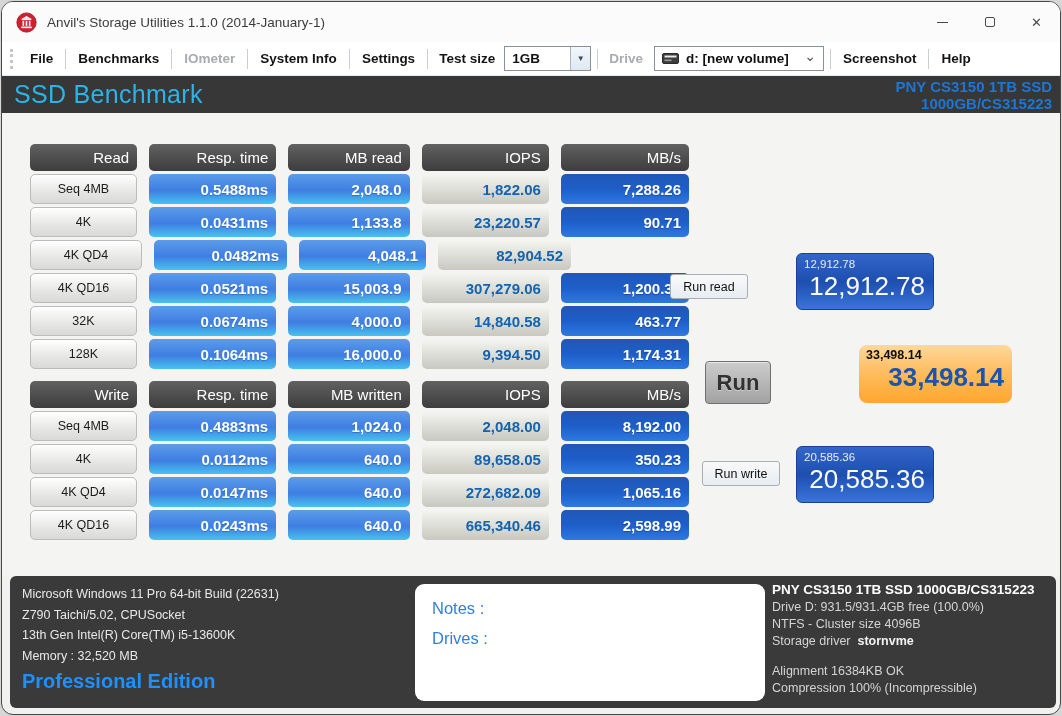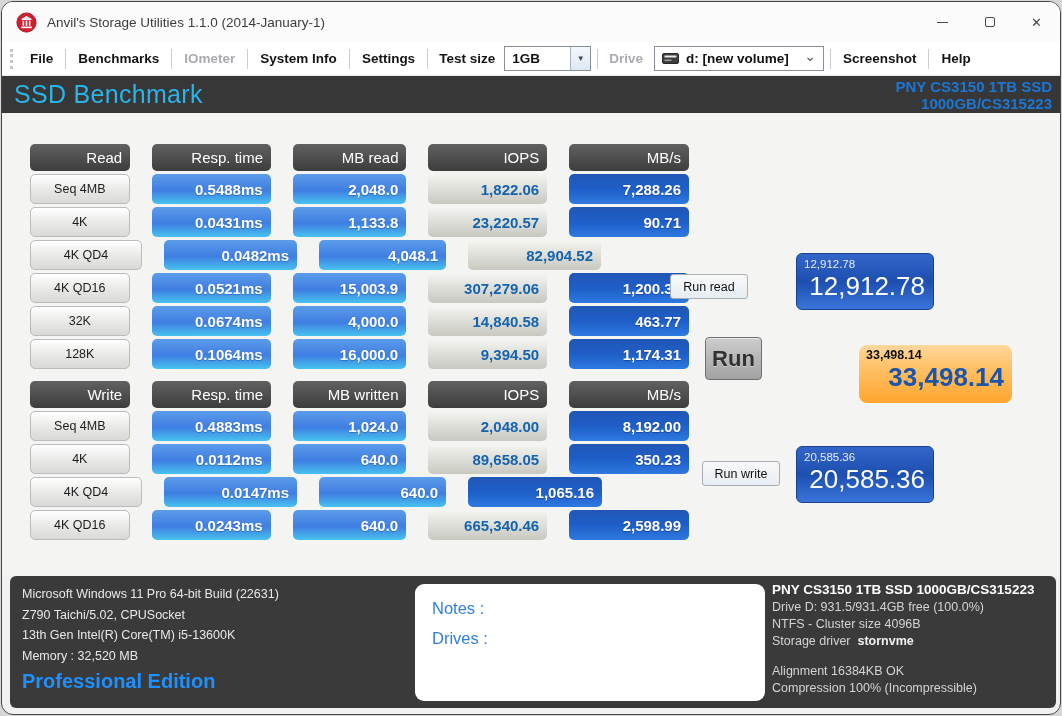--- a/index.html
+++ b/index.html
@@ -36,33 +36,33 @@
   
   .app-header{height:37px;background:#373737;display:flex;}
   .bench-title{color:#2ab4e8;font-size:25px;padding:4px 0 0 12px;letter-spacing:.3px;}
   .device{margin-left:auto;text-align:right;padding:2px 8px 0 0;line-height:17px;font-weight:700;font-size:15px;color:#1c76d4;}
 
   
   .main{position:relative;height:463px;background:#f4f4f2;}
   .bench-table{position:absolute;left:28px;width:659px;}
   .read-table{top:31px;}
   .write-table{top:268px;}
-  .t-row{display:flex;gap:22px;margin-bottom:3px;}
+  .t-row{display:flex;gap:12px;margin-bottom:3px;}
   .c0{width:112px;}.c1{width:133px;}.c2{width:127px;}.c3{width:133px;}.c4{width:134px;}
   .h-cell{height:27px;background:linear-gradient(#616161,#3d3d3d);border-radius:5px;color:#fff;font-size:15px;display:flex;align-items:center;justify-content:flex-end;padding-right:8px;}
   .d-cell{height:30px;border-radius:5px;font-weight:700;font-size:15px;display:flex;align-items:center;justify-content:flex-end;padding-right:8px;}
   .label-cell{justify-content:center;padding-right:0;background:linear-gradient(#ffffff,#e6e6e4 60%,#d9d9d7);border:1px solid #bcbcbc;color:#1c1c1c;font-weight:400;font-size:12.5px;}
   .blue-cell{color:#fff;background:linear-gradient(180deg,#5b9ce9 0%,#3f7ee2 55%,#47c2ef 100%);text-shadow:0 1px 1px rgba(0,0,60,.25);}
   .iops-cell{color:#1463ae;background:linear-gradient(#f5f5f1,#c8c8c1);}
   .mbs-cell{color:#fff;background:linear-gradient(#2157b6,#1e5ec8 50%,#2e79e0);text-shadow:0 1px 1px rgba(0,0,60,.3);}
 
   .btn-small{position:absolute;width:78px;height:25px;background:linear-gradient(#f9f9f9,#e7edf2);border:1px solid #a8aeb4;border-radius:3px;font-size:12.5px;color:#111;display:flex;align-items:center;justify-content:center;cursor:default;}
   .btn-run-read{left:668px;top:161px;}
   .btn-run-write{left:700px;top:348px;}
-  .btn-run{position:absolute;left:703px;top:224px;width:57px;height:43px;background:linear-gradient(#cccccc,#a2a2a2);border:1px solid #6f6f6f;border-radius:4px;font-weight:700;font-size:22px;color:#323232;display:flex;align-items:center;justify-content:center;box-shadow:inset 0 1px 0 rgba(255,255,255,.55);text-shadow:0 1px 0 rgba(255,255,255,.35);}
+  .btn-run{position:absolute;left:703px;top:248px;width:66px;height:43px;background:linear-gradient(#cccccc,#a2a2a2);border:1px solid #6f6f6f;border-radius:4px;font-weight:700;font-size:22px;color:#323232;display:flex;align-items:center;justify-content:center;box-shadow:inset 0 1px 0 rgba(255,255,255,.55);text-shadow:0 1px 0 rgba(255,255,255,.35);}
 
   .score{position:absolute;border-radius:6px;padding:4px 8px 0 7px;}
   .score-blue{background:linear-gradient(180deg,#3466ca,#1d4fb0 50%,#3a74da);border:1px solid #18418e;}
   .score-read{left:794px;top:140px;width:138px;height:57px;}
   .score-write{left:794px;top:333px;width:138px;height:57px;}
   .score-total{left:857px;top:232px;width:153px;height:58px;border-radius:8px;background:linear-gradient(180deg,#ffd89e,#ffc066 40%,#ffa62e);}
   .score-small{font-size:11.5px;line-height:13px;color:#e6edfb;}
   .score-large{font-size:26px;line-height:30px;text-align:right;color:#fafcff;}
   .score-total .score-small{color:#0e0e0e;font-weight:700;font-size:12.5px;}
   .score-total .score-large{color:#1c55aa;font-weight:700;}
@@ -225,20 +225,21 @@
         <div class="d-cell label-cell c0">4K</div>
         <div class="d-cell blue-cell c1">0.0112ms</div>
         <div class="d-cell blue-cell c2">640.0</div>
         <div class="d-cell iops-cell c3">89,658.05</div>
         <div class="d-cell mbs-cell c4">350.23</div>
       </div>
       <div class="t-row">
         <div class="d-cell label-cell c0">4K QD4</div>
         <div class="d-cell blue-cell c1">0.0147ms</div>
         <div class="d-cell blue-cell c2">640.0</div>
+        <div class="d-cell iops-cell c3">272,682.09</div>
         <div class="d-cell mbs-cell c4">1,065.16</div>
       </div>
       <div class="t-row">
         <div class="d-cell label-cell c0">4K QD16</div>
         <div class="d-cell blue-cell c1">0.0243ms</div>
         <div class="d-cell blue-cell c2">640.0</div>
         <div class="d-cell iops-cell c3">665,340.46</div>
         <div class="d-cell mbs-cell c4">2,598.99</div>
       </div>
     </div>

